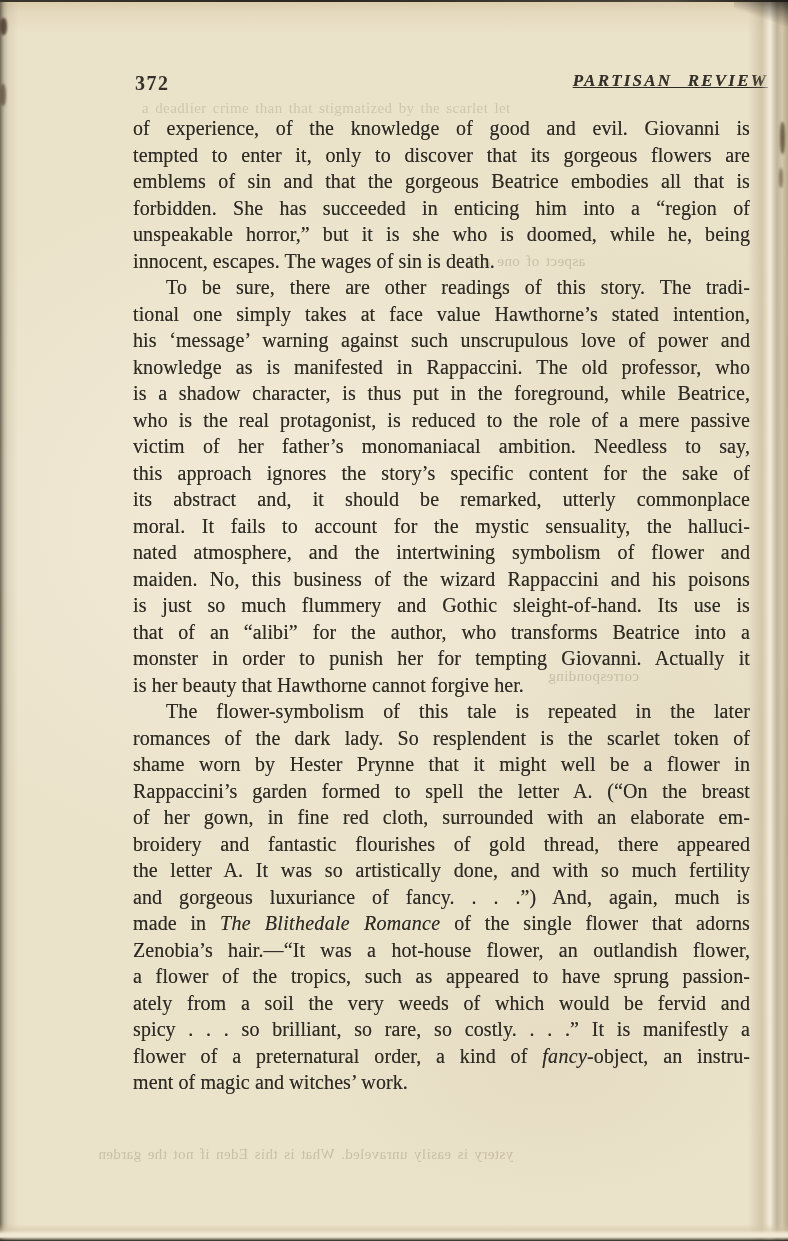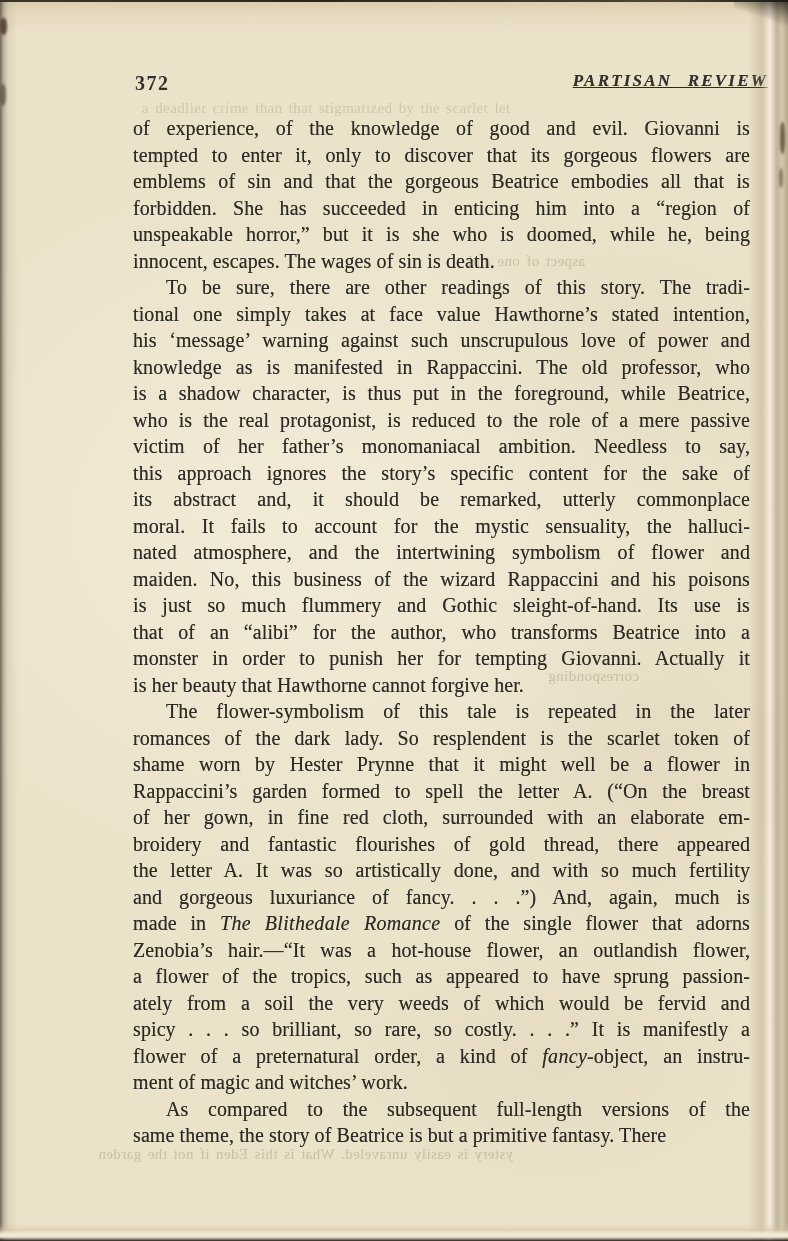--- a/index.html
+++ b/index.html
@@ -114,24 +114,20 @@
         <div class="line"><span>the letter A.  It was so artistically done, and with so much fertility</span></div>
         <div class="line"><span>and gorgeous luxuriance of fancy. . . .”)  And, again, much is</span></div>
         <div class="line"><span>made in </span><i>The Blithedale Romance</i><span> of the single flower that adorns</span></div>
         <div class="line"><span>Zenobia’s hair.—“It was a hot-house flower, an outlandish flower,</span></div>
         <div class="line"><span>a flower of the tropics, such as appeared to have sprung passion-</span></div>
         <div class="line"><span>ately from a soil the very weeds of which would be fervid and</span></div>
         <div class="line"><span>spicy . . . so brilliant, so rare, so costly. . . .”  It is manifestly a</span></div>
         <div class="line"><span>flower of a preternatural order, a kind of </span><i>fancy</i><span>-object, an instru-</span></div>
         <div class="line last"><span>ment of magic and witches’ work.</span></div>
       </div>
-      <div class="para">
-        <div class="line first"><span>As compared to the subsequent full-length versions of the</span></div>
-        <div class="line last"><span>same theme, the story of Beatrice is but a primitive fantasy. There</span></div>
-      </div>
     </div>
 
   <div class="edge-left"></div>
   <div class="edge-right"></div>
   <div class="corner-tr"></div>
   <div class="edge-top-line"></div>
   <div class="edge-bottom"></div>
   <div class="mark mark-left-1"></div>
   <div class="mark mark-left-2"></div>
   <div class="mark mark-right-1"></div>

